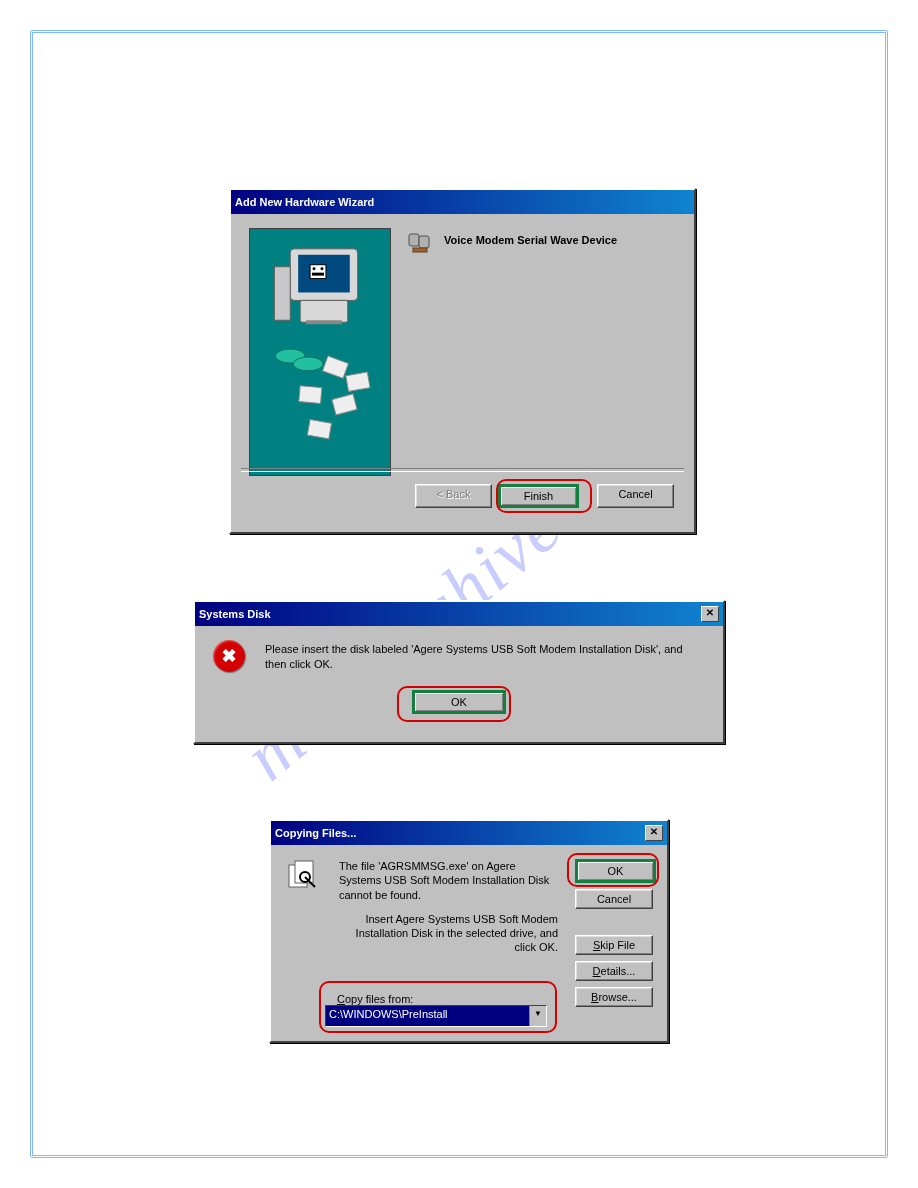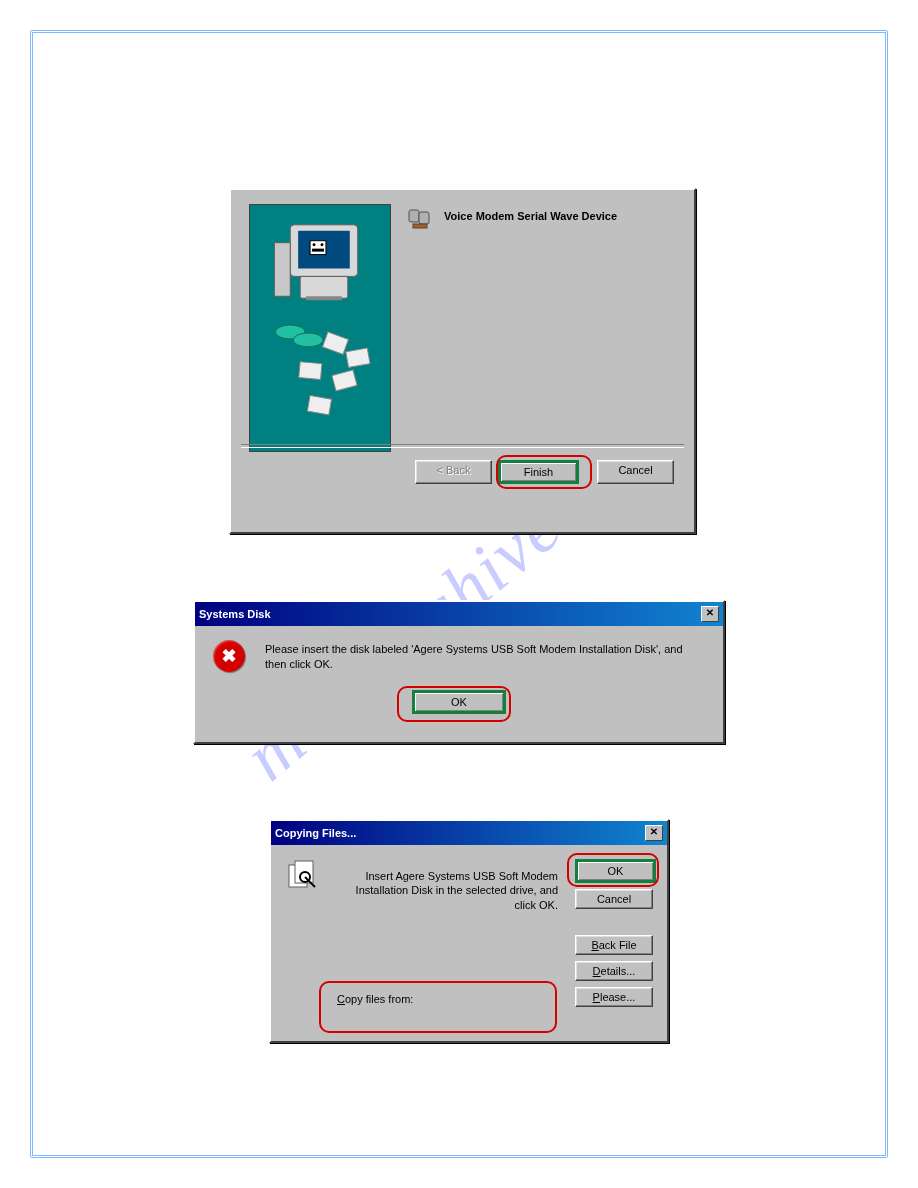--- a/index.html
+++ b/index.html
@@ -150,20 +150,23 @@
   .underline-first::first-letter { text-decoration: underline; }
 </style>
 </head>
 <body>
 
 <div class="page">
   <div class="outer-border">
     <div class="watermark">manualshive.com</div>
 
     <div class="dialog d1">
+      <div class="titlebar">
+        <span>Add New Hardware Wizard</span>
+      </div>
       <div class="body">
         <div class="sidebar">
           <svg viewBox="0 0 140 248">
             <rect x="0" y="0" width="140" height="248" fill="#008080"></rect>
 
             <rect x="40" y="20" width="68" height="52" rx="4" fill="#d8d8d8" stroke="#606060"></rect>
             <rect x="48" y="26" width="52" height="38" fill="#004a80"></rect>
             <rect x="60" y="36" width="16" height="14" fill="#fff" stroke="#000"></rect>
             <circle cx="64" cy="40" r="1.5" fill="#000"></circle>
               <circle cx="72" cy="40" r="1.5" fill="#000"></circle>
@@ -236,29 +239,34 @@
       </div>
       <div class="body">
         <div class="fileicon">
           <svg viewBox="0 0 36 36">
             <rect x="4" y="6" width="18" height="22" fill="#fff" stroke="#606060"></rect>
             <rect x="10" y="2" width="18" height="22" fill="#fff" stroke="#606060"></rect>
             <path d="M20 18 L30 28" stroke="#000" stroke-width="2"></path>
             <circle cx="20" cy="18" r="5" fill="none" stroke="#000" stroke-width="2"></circle>
           </svg>
         </div>
+        <div class="msg">The file 'AGRSMMSG.exe' on Agere Systems USB Soft Modem Installation Disk cannot be found.</div>
         <div class="msg2">Insert Agere Systems USB Soft Modem Installation Disk in the selected drive, and click OK.</div>
         <div class="copylbl"><span class="u">C</span>opy files from:</div>
+        <div class="combo">
+          <div class="val">C:\WINDOWS\PreInstall</div>
+          <div class="drop">▼</div>
+        </div>
         <div class="btncol">
           <div class="btn default">OK</div>
           <div class="btn">Cancel</div>
           <div class="gap"></div>
-          <div class="btn underline-first">Back File</div>
+          <div class="btn underline-first">Skip File</div>
           <div class="btn underline-first">Details...</div>
-          <div class="btn underline-first">Please...</div>
+          <div class="btn underline-first">Browse...</div>
         </div>
         <div class="redring" style="right:8px; top:8px; width:88px; height:30px;"></div>
         <div class="redring" style="left:48px; bottom:8px; width:234px; height:48px;"></div>
       </div>
     </div>
 
   </div>
 </div>
 
 </body></html>

